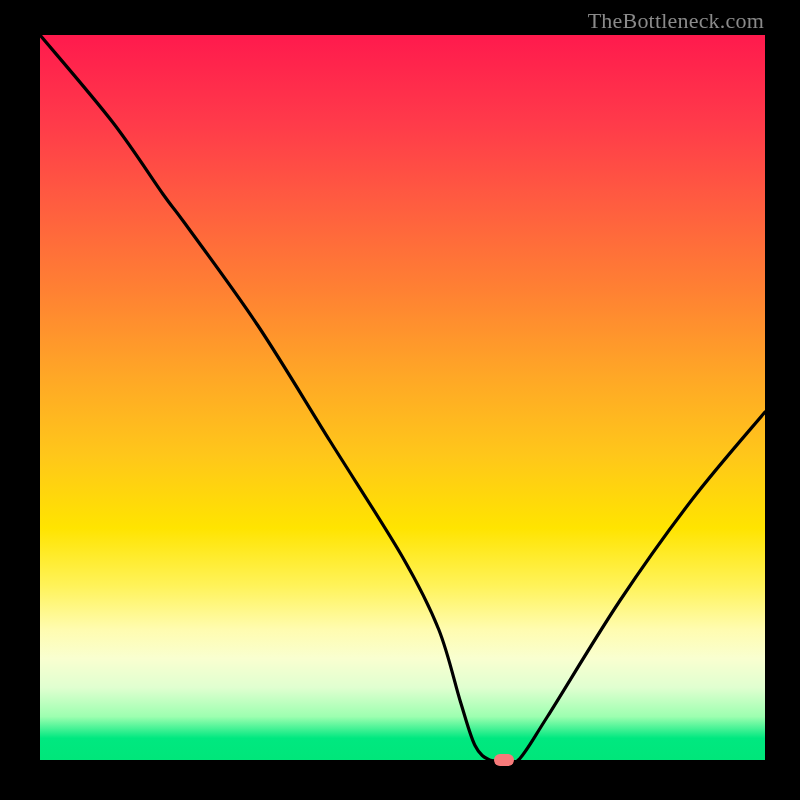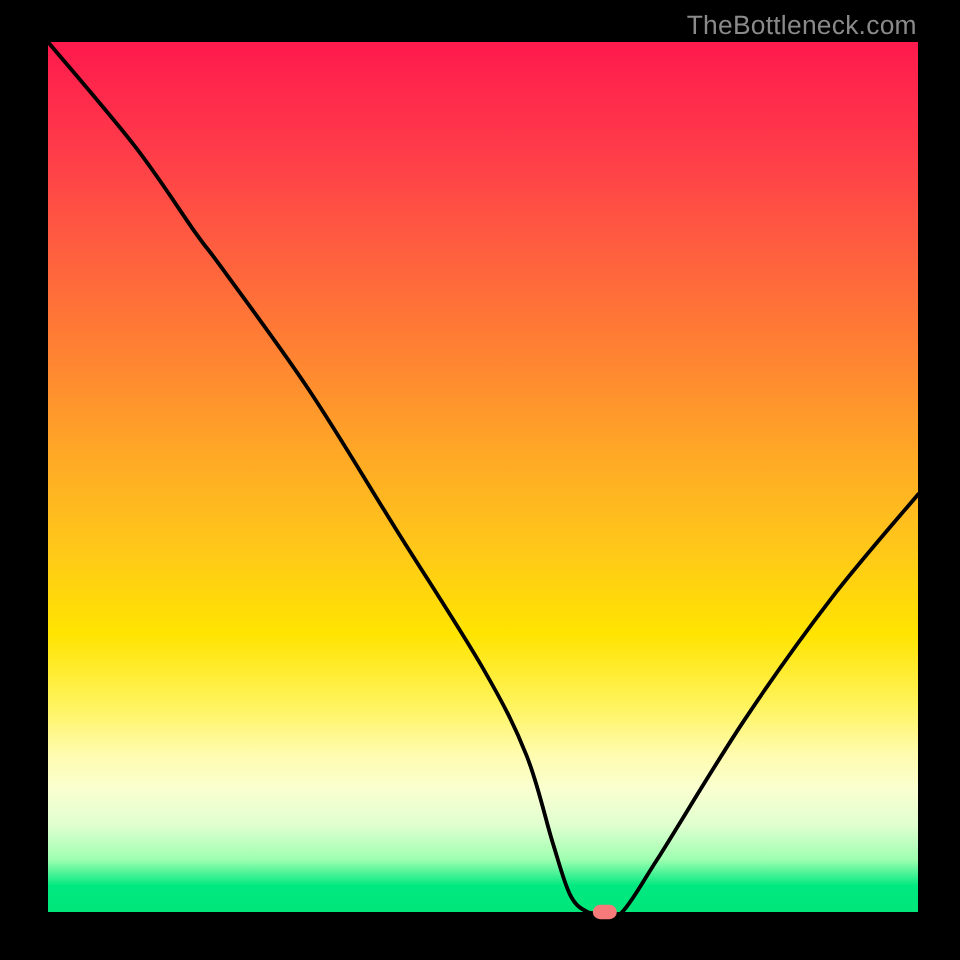--- a/index.html
+++ b/index.html
@@ -50,21 +50,21 @@
     width: 20px;
     height: 12px;
     background: #f77a7a;
     border-radius: 6px;
   }
   .watermark {
     position: absolute;
     top: 8px;
     right: 36px;
     color: #8a8a8a;
-    font-family: Liberation Sans, sans-serif;
+    font-family: Liberation Serif, serif;
     font-size: 22px;
     letter-spacing: 0.2px;
   }
 </style>
 </head>
 <body>
 
 <div class="chart-container">
 
   <div class="watermark">TheBottleneck.com</div>

